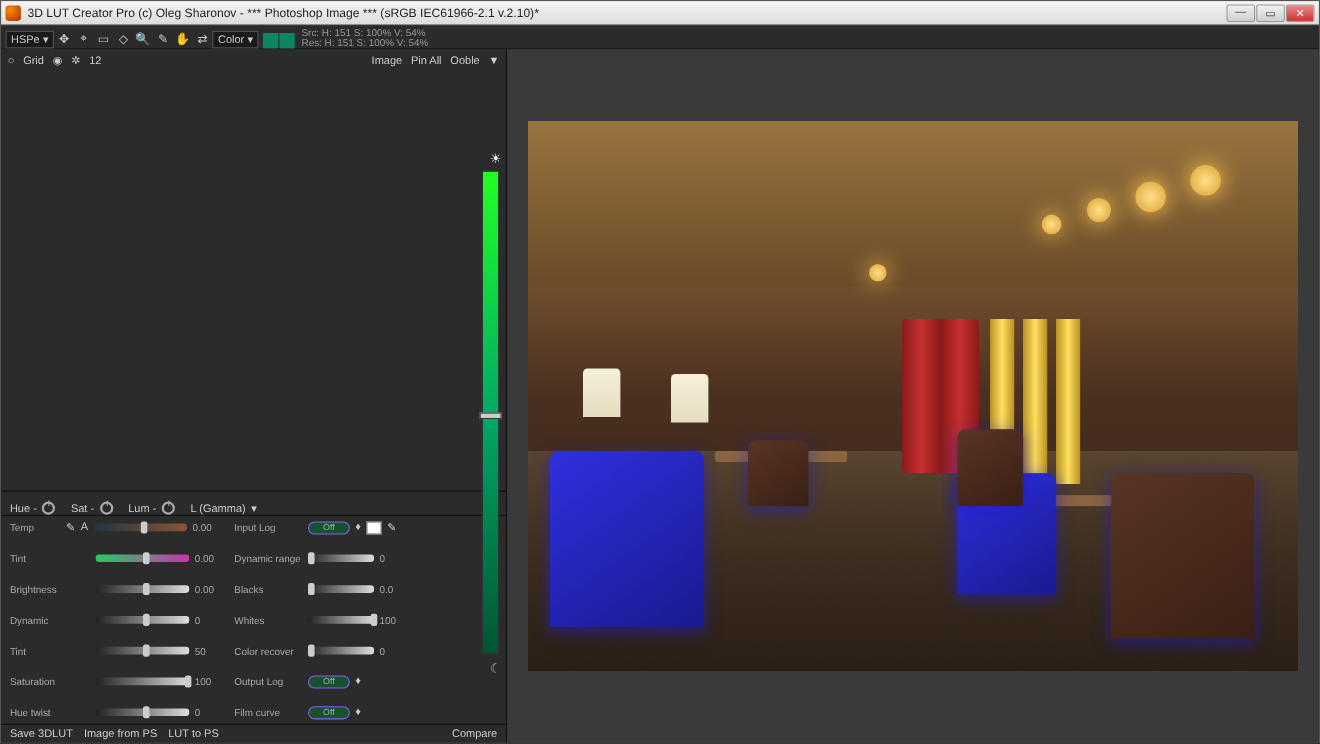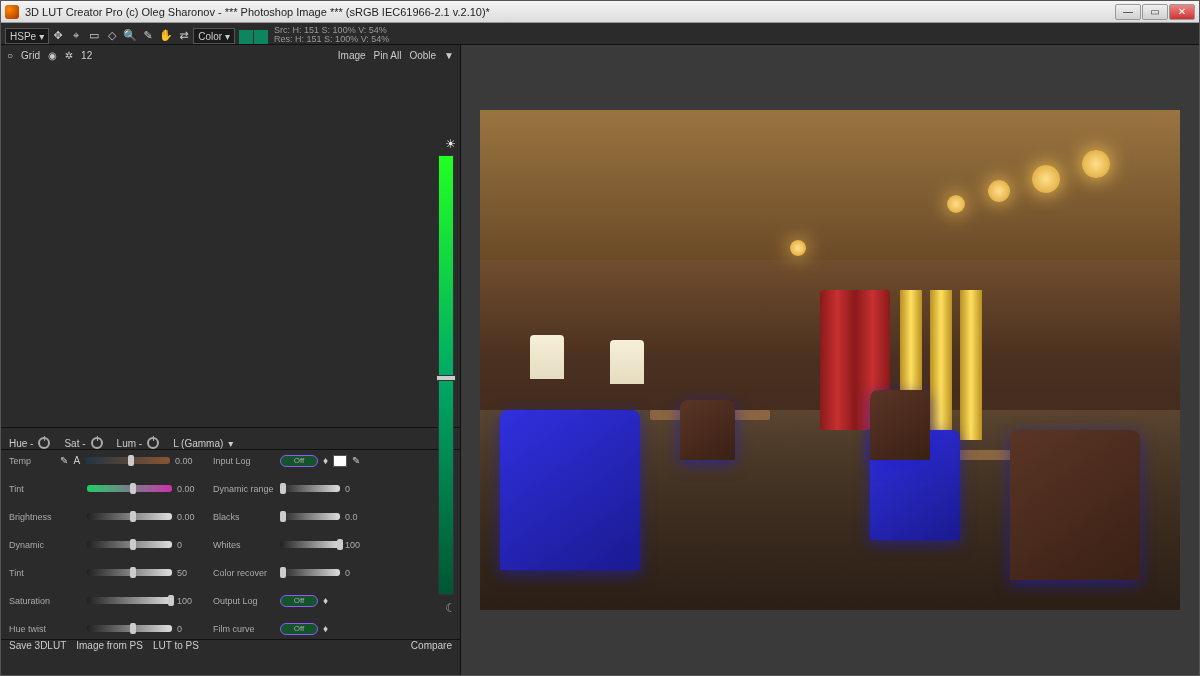--- a/index.html
+++ b/index.html
@@ -43,21 +43,21 @@
 .scol{display:flex;flex-direction:column;gap:15px}
 .srow{display:flex;align-items:center;gap:5px;height:13px}
 .slbl{width:46px;font-size:9px;color:#aaa}
 .sbar{width:85px;height:7px;background:linear-gradient(90deg,#234,#853);border-radius:3px;position:relative}
 .sbar.gray{background:linear-gradient(90deg,#222,#ddd)}
 .sbar.tint{background:linear-gradient(90deg,#2c6,#c3a)}
 .shandle{position:absolute;left:50%;top:-2px;width:6px;height:11px;background:#ccc;border-radius:2px}
 .sval{width:26px;font-size:9px;color:#aaa}
 .scol2 .slbl{width:62px}
 .scol2 .pill{width:38px;height:12px;background:#14532d;border:1px solid #8b5cf6;border-radius:6px;font-size:8px;color:#aaa;display:flex;align-items:center;justify-content:center}
-.footer{height:36px;display:flex;align-items:flex-start;padding:0 8px;gap:10px;border-top:1px solid #111}
+.footer{height:17px;display:flex;align-items:center;padding:0 8px;gap:10px;border-top:1px solid #111}
 .right{flex:1;display:flex;align-items:center;justify-content:center;background:#3a3a3a;position:relative}
 .preview{width:700px;height:500px;background:linear-gradient(180deg,#8b6a3a 0%,#7a5530 25%,#4a3020 50%,#2a1e18 100%);position:relative;overflow:hidden}
 .ceiling{position:absolute;top:0;left:0;right:0;height:150px;background:linear-gradient(#9a7540,#6b4a28)}
 .floor{position:absolute;bottom:0;left:0;right:0;height:200px;background:linear-gradient(#5a4530,#2a1e15);transform:perspective(400px) rotateX(50deg);transform-origin:top}
 .lamp{position:absolute;width:28px;height:28px;background:radial-gradient(circle,#ffe08a,#d9a030);border-radius:50%;box-shadow:0 0 20px #ffcc55}
 .curtain{position:absolute;left:340px;top:180px;width:70px;height:140px;background:linear-gradient(90deg,#8a1a1a,#c73030,#8a1a1a,#c73030,#8a1a1a);border-radius:4px}
 .pillar{position:absolute;top:180px;width:22px;height:150px;background:linear-gradient(90deg,#b89020,#ffe060,#b89020)}
 .chair{position:absolute;width:90px;height:110px;background:linear-gradient(145deg,#3030e0,#1a1a90);border-radius:8px 8px 0 0;box-shadow:0 4px 15px rgba(30,30,200,.6)}
 .chair.brn{background:linear-gradient(145deg,#5a3525,#3a2015)}
 .table{position:absolute;width:120px;height:10px;background:#8a6540;border-radius:2px}

